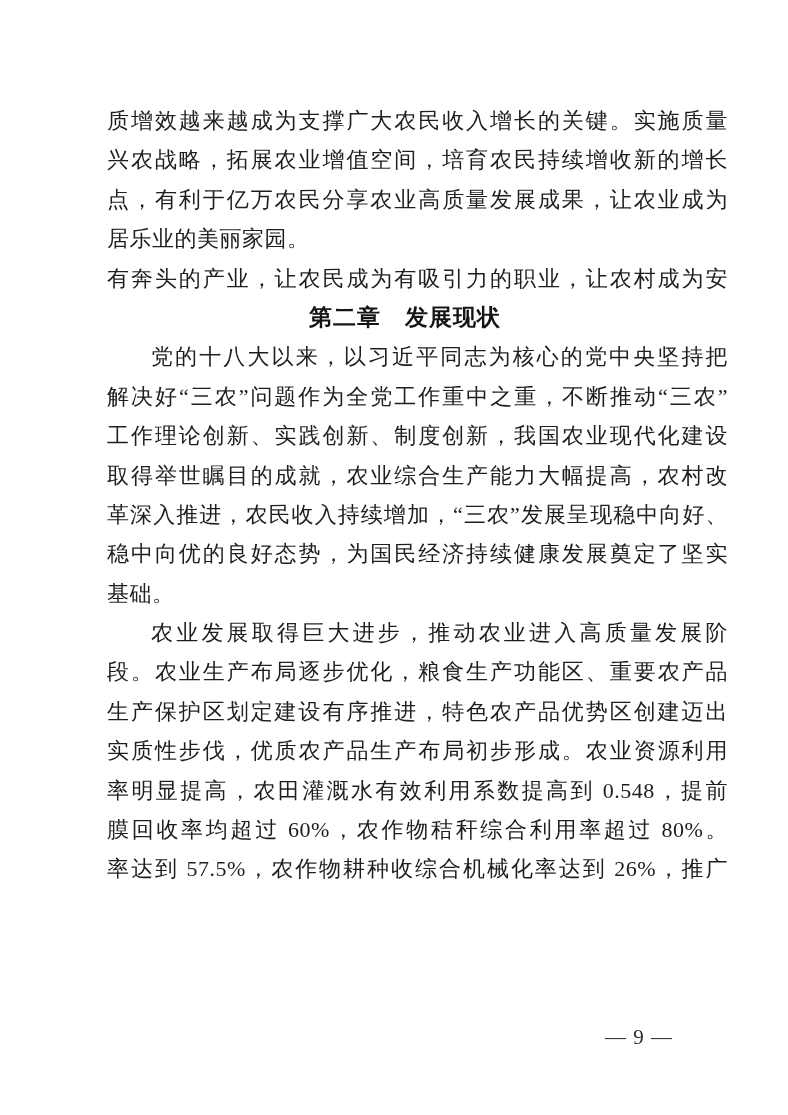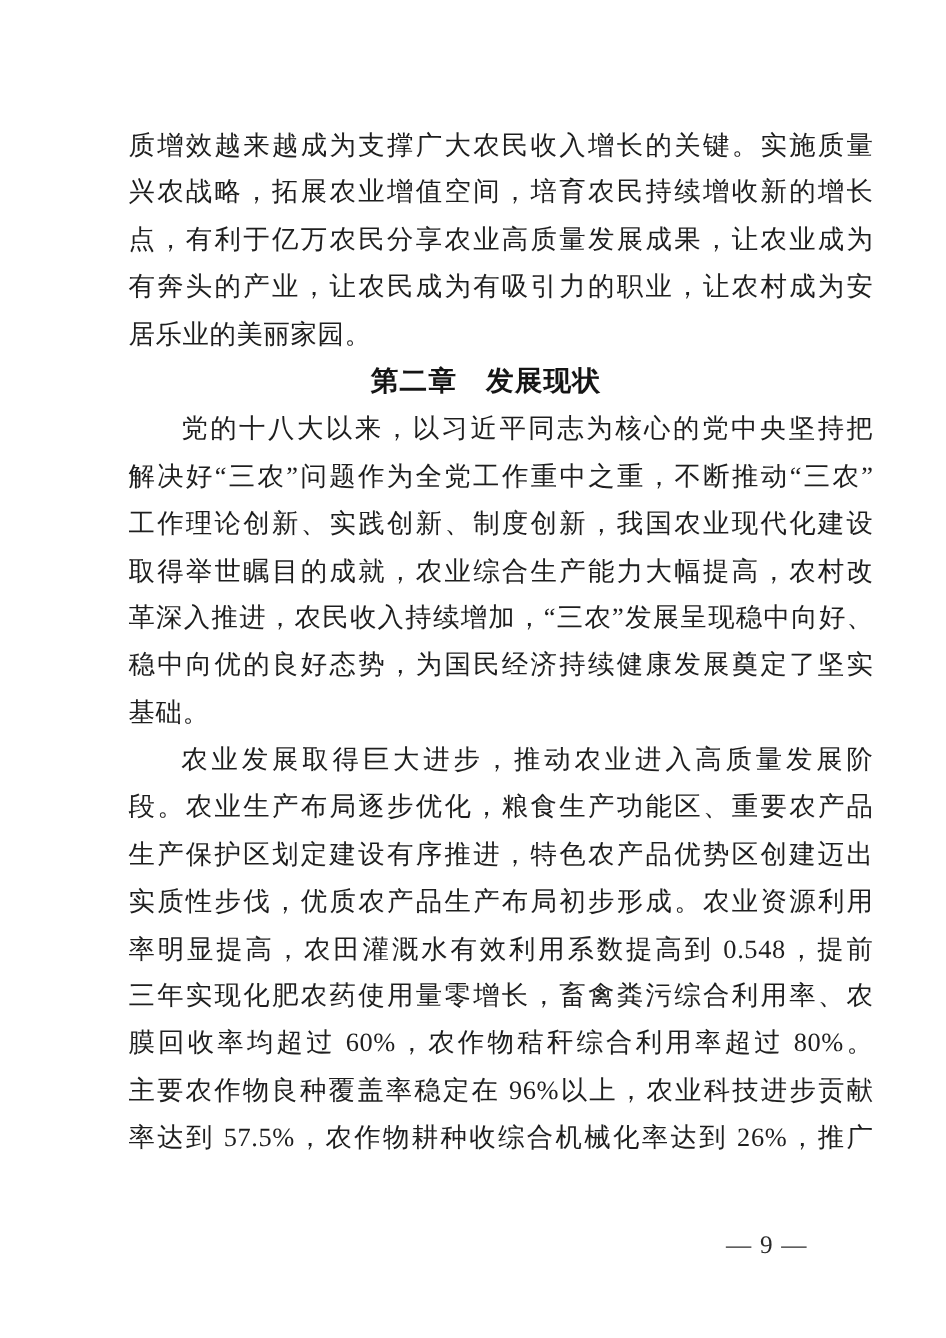--- a/index.html
+++ b/index.html
@@ -71,34 +71,32 @@
   }
 </style>
 </head>
 <body>
 
 <div class="page">
   <div class="text-block">
       <div class="line"><span class="regular">质增效越来越成为支撑广大农民收入增长的关键。实施质量</span></div>
       <div class="line"><span class="regular">兴农战略，拓展农业增值空间，培育农民持续增收新的增长</span></div>
       <div class="line"><span class="regular">点，有利于亿万农民分享农业高质量发展成果，让农业成为</span></div>
+      <div class="line no-justify"><span class="regular">居乐业的美丽家园。</span></div>
       <div class="line"><span class="regular">有奔头的产业，让农民成为有吸引力的职业，让农村成为安</span></div>
-      <div class="line no-justify"><span class="regular">居乐业的美丽家园。</span></div>
       <div class="line heading"><span class="bold">第二章　发展现状</span></div>
       <div class="line indent"><span class="regular">党的十八大以来，以习近平同志为核心的党中央坚持把</span></div>
       <div class="line"><span class="regular">解决好“三农”问题作为全党工作重中之重，不断推动“三农”</span></div>
       <div class="line"><span class="regular">工作理论创新、实践创新、制度创新，我国农业现代化建设</span></div>
       <div class="line"><span class="regular">取得举世瞩目的成就，农业综合生产能力大幅提高，农村改</span></div>
       <div class="line"><span class="regular">革深入推进，农民收入持续增加，“三农”发展呈现稳中向好、</span></div>
       <div class="line"><span class="regular">稳中向优的良好态势，为国民经济持续健康发展奠定了坚实</span></div>
       <div class="line no-justify"><span class="regular">基础。</span></div>
       <div class="line indent"><span class="regular">农业发展取得巨大进步，推动农业进入高质量发展阶</span></div>
       <div class="line"><span class="regular">段。</span><span class="bold">农业生产布局逐步优化，</span><span class="regular">粮食生产功能区、重要农产品</span></div>
       <div class="line"><span class="regular">生产保护区划定建设有序推进，特色农产品优势区创建迈出</span></div>
       <div class="line"><span class="regular">实质性步伐，优质农产品生产布局初步形成。</span><span class="bold">农业资源利用</span></div>
       <div class="line"><span class="bold">率明显提高，</span><span class="regular">农田灌溉水有效利用系数提高到 0.548，提前</span></div>
-      <div class="line"><span class="regular">三年实现化肥农药使用量零增长，畜禽粪污综合利用率、农</span></div>
       <div class="line"><span class="regular">膜回收率均超过 60%，农作物秸秆综合利用率超过 80%。</span></div>
-      <div class="line"><span class="regular">主要农作物良种覆盖率稳定在 96%以上，农业科技进步贡献</span></div>
       <div class="line"><span class="regular">率达到 57.5%，农作物耕种收综合机械化率达到 26%，推广</span></div>
     </div>
   <div class="page-number">— 9 —</div>
 </div>
 
 </body></html>

